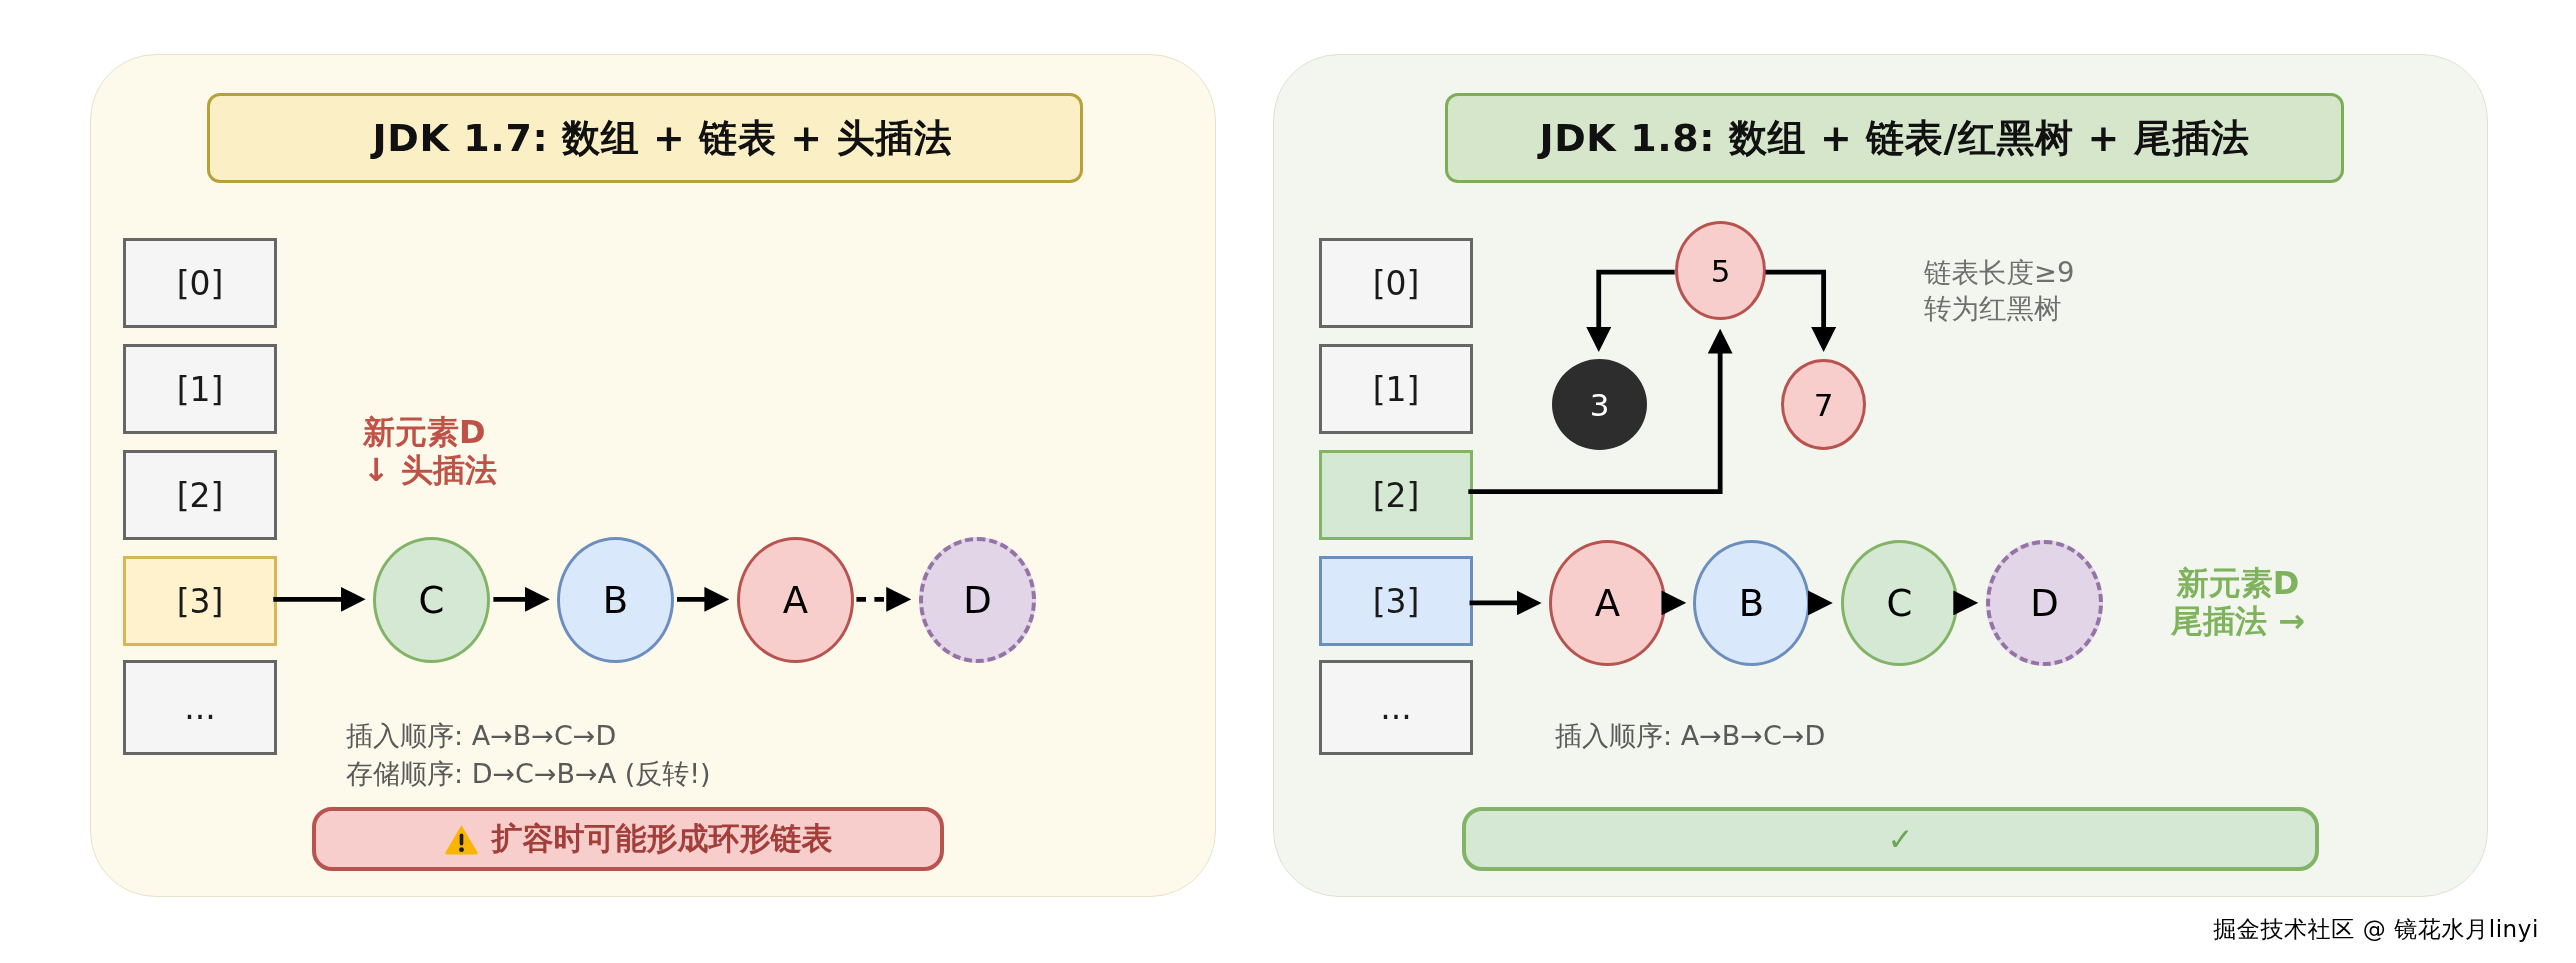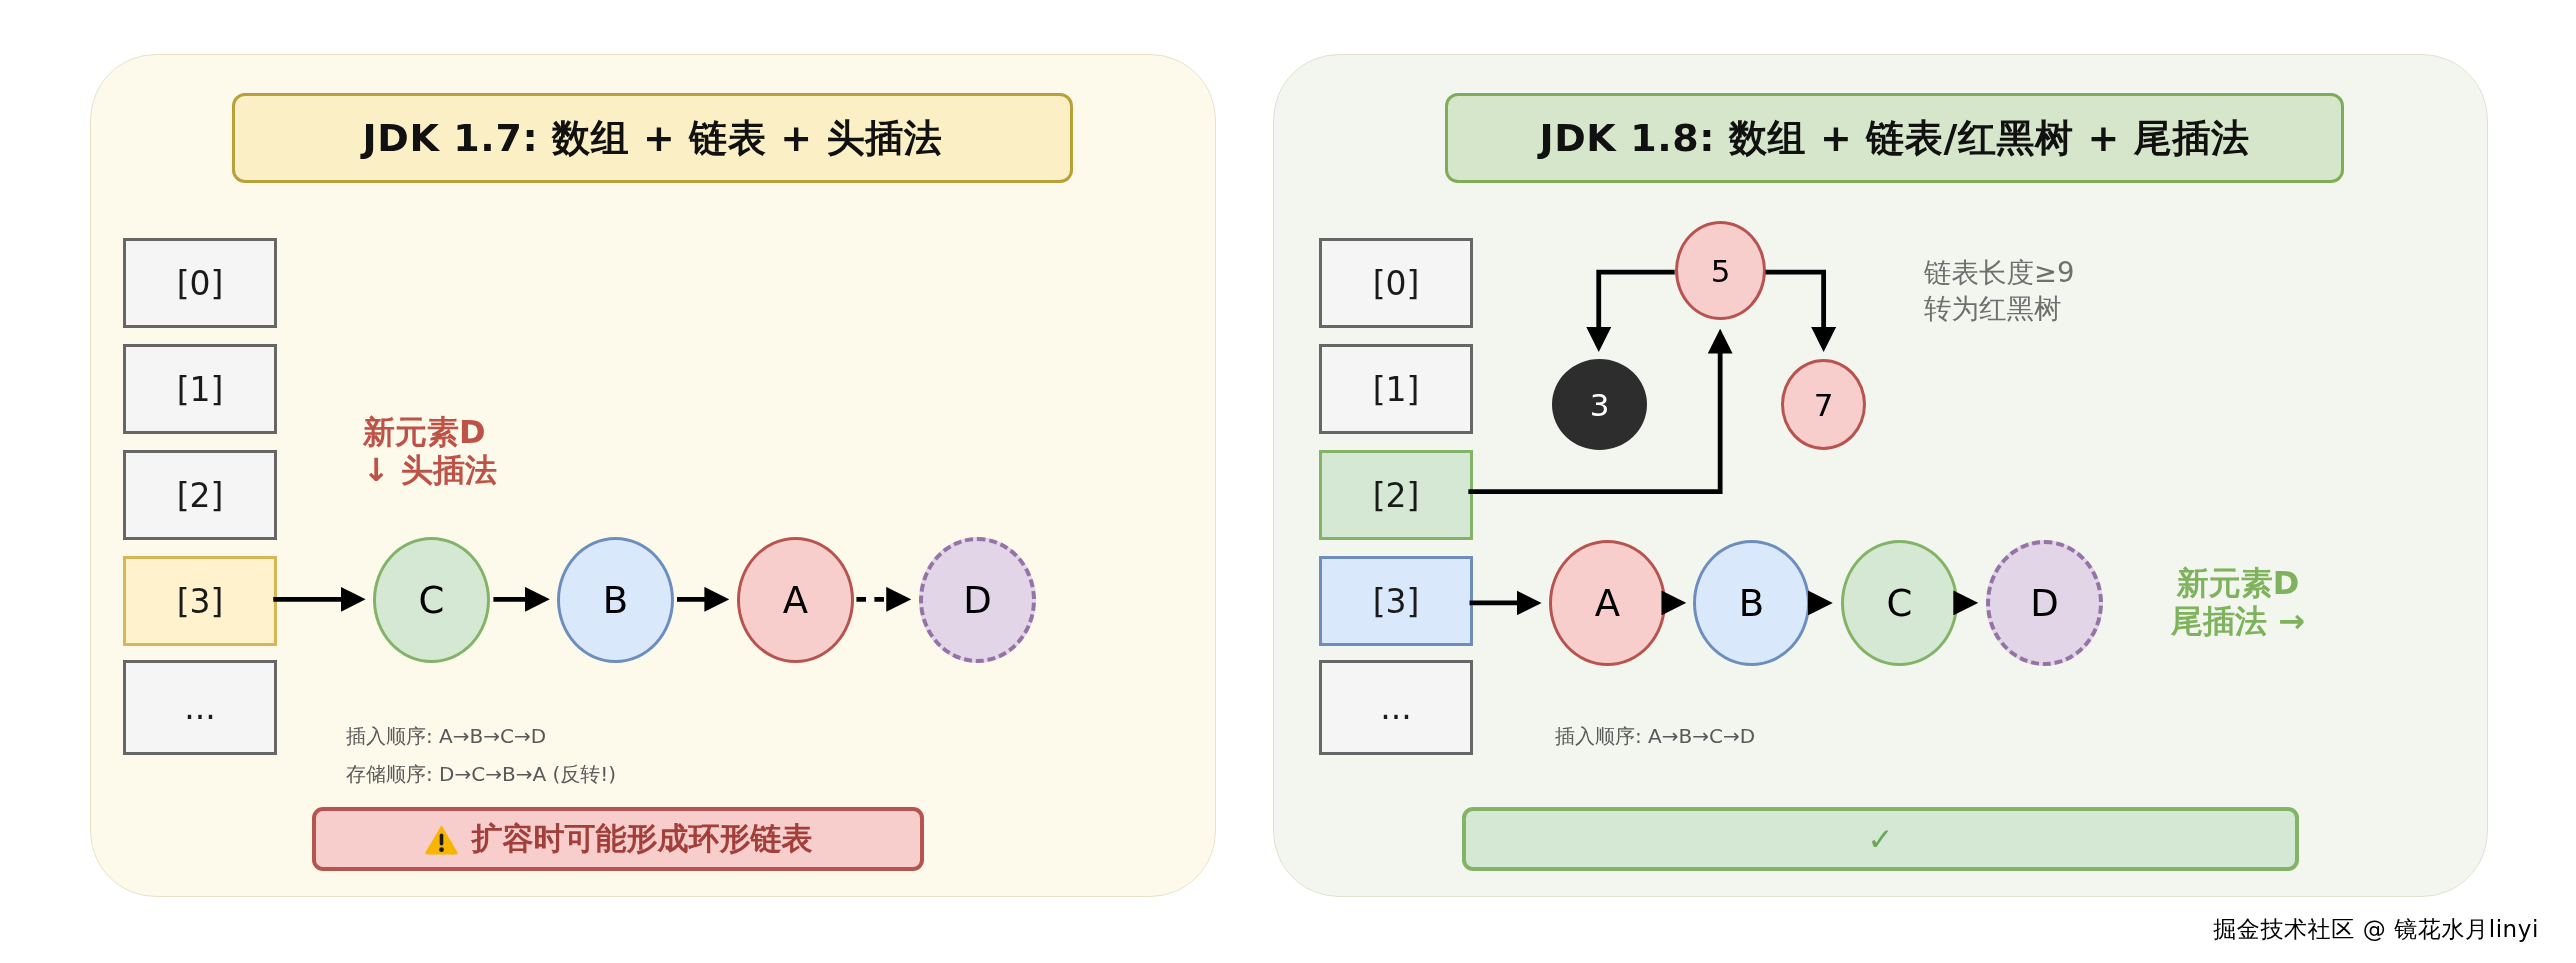--- a/index.html
+++ b/index.html
@@ -7,21 +7,21 @@
   #canvas{position:relative;width:2576px;height:963px;background:#ffffff;}
 
   
   .panel{position:absolute;border-radius:66px;}
   .panel-left{left:90px;top:54px;width:1124px;height:841px;background:#FDFAEC;border:1.8px solid #E9E2C8;}
   .panel-right{left:1273px;top:54px;width:1213px;height:841px;background:#F3F6EF;border:1.8px solid #E2E1D0;}
 
   
   .hdr{position:absolute;border-radius:13px;display:flex;align-items:center;justify-content:center;
        font-size:38px;font-weight:bold;color:#111;letter-spacing:0.6px;}
-  .hdr-left{left:232px;top:93px;width:835px;height:84px;background:#FBF0C5;border:3.6px solid #B8A138;}
+  .hdr-left{left:207px;top:93px;width:835px;height:84px;background:#FBF0C5;border:3.6px solid #B8A138;padding-left:35px;}
   .hdr-right{left:1445px;top:93px;width:893px;height:84px;background:#D6E6CB;border:3.6px solid #7EAD5A;}
 
   
   .cell{position:absolute;width:148px;height:84px;background:#F5F5F5;border:3px solid #666666;
         display:flex;align-items:center;justify-content:center;font-size:33px;color:#1a1a1a;}
   .cell-yellow{background:#FFF2CC;border-color:#D6B656;}
   .cell-green{background:#D5E8D4;border-color:#82B366;}
   .cell-blue{background:#DAE8FC;border-color:#6C8EBF;}
 
   
@@ -30,26 +30,26 @@
   .node-red{background:#F8CECC;border:3.6px solid #B85450;}
   .node-blue{background:#DAE8FC;border:3.6px solid #6C8EBF;}
   .node-green{background:#D5E8D4;border:3.6px solid #82B366;}
   .node-purple{background:#E1D5E7;border:4.8px dashed #9673A6;}
   .node-black{background:#2D2D2D;border:3.6px solid #2D2D2D;color:#ffffff;}
 
   .note-red{position:absolute;left:363px;top:413px;font-size:32px;font-weight:bold;color:#BE5246;line-height:38px;white-space:pre;}
   .note-green{position:absolute;left:2154px;top:564px;width:168px;text-align:center;font-size:32px;font-weight:bold;color:#7FB25C;line-height:38px;}
   .note-tree{position:absolute;left:1924px;top:254px;font-size:27.5px;color:#6F6F6F;line-height:36px;}
 
-  .order-text{position:absolute;font-size:20px;color:#595959;line-height:38px;}
+  .order-text{position:absolute;font-size:27px;color:#595959;line-height:38px;}
   .order-left{left:346px;top:717px;}
   .order-right{left:1555px;top:717px;}
 
-  .banner{position:absolute;height:56px;border-radius:11px;display:flex;align-items:center;justify-content:center;
-          font-size:31px;font-weight:bold;box-sizing:content-box;gap:13px;}
+  .banner{position:absolute;height:56px;border-radius:20px;display:flex;align-items:center;justify-content:center;
+          font-size:31px;font-weight:bold;box-sizing:content-box;gap:13px;padding-left:20px;}
   .banner-warn{left:312px;top:807px;width:604px;background:#F8CECC;border:4.2px solid #B85450;color:#A33F3B;}
   .banner-ok{left:1462px;top:807px;width:829px;background:#D5E8D4;border:4.2px solid #82B366;color:#6BA65A;}
 
   .watermark{position:absolute;right:37px;bottom:18px;font-size:23px;color:#000000;
              text-shadow:1.2px 1.2px 0 #ffffff;letter-spacing:0.6px;}
 
   svg.overlay{position:absolute;left:0;top:0;pointer-events:none;}
 </style>
 </head>
 <body>

